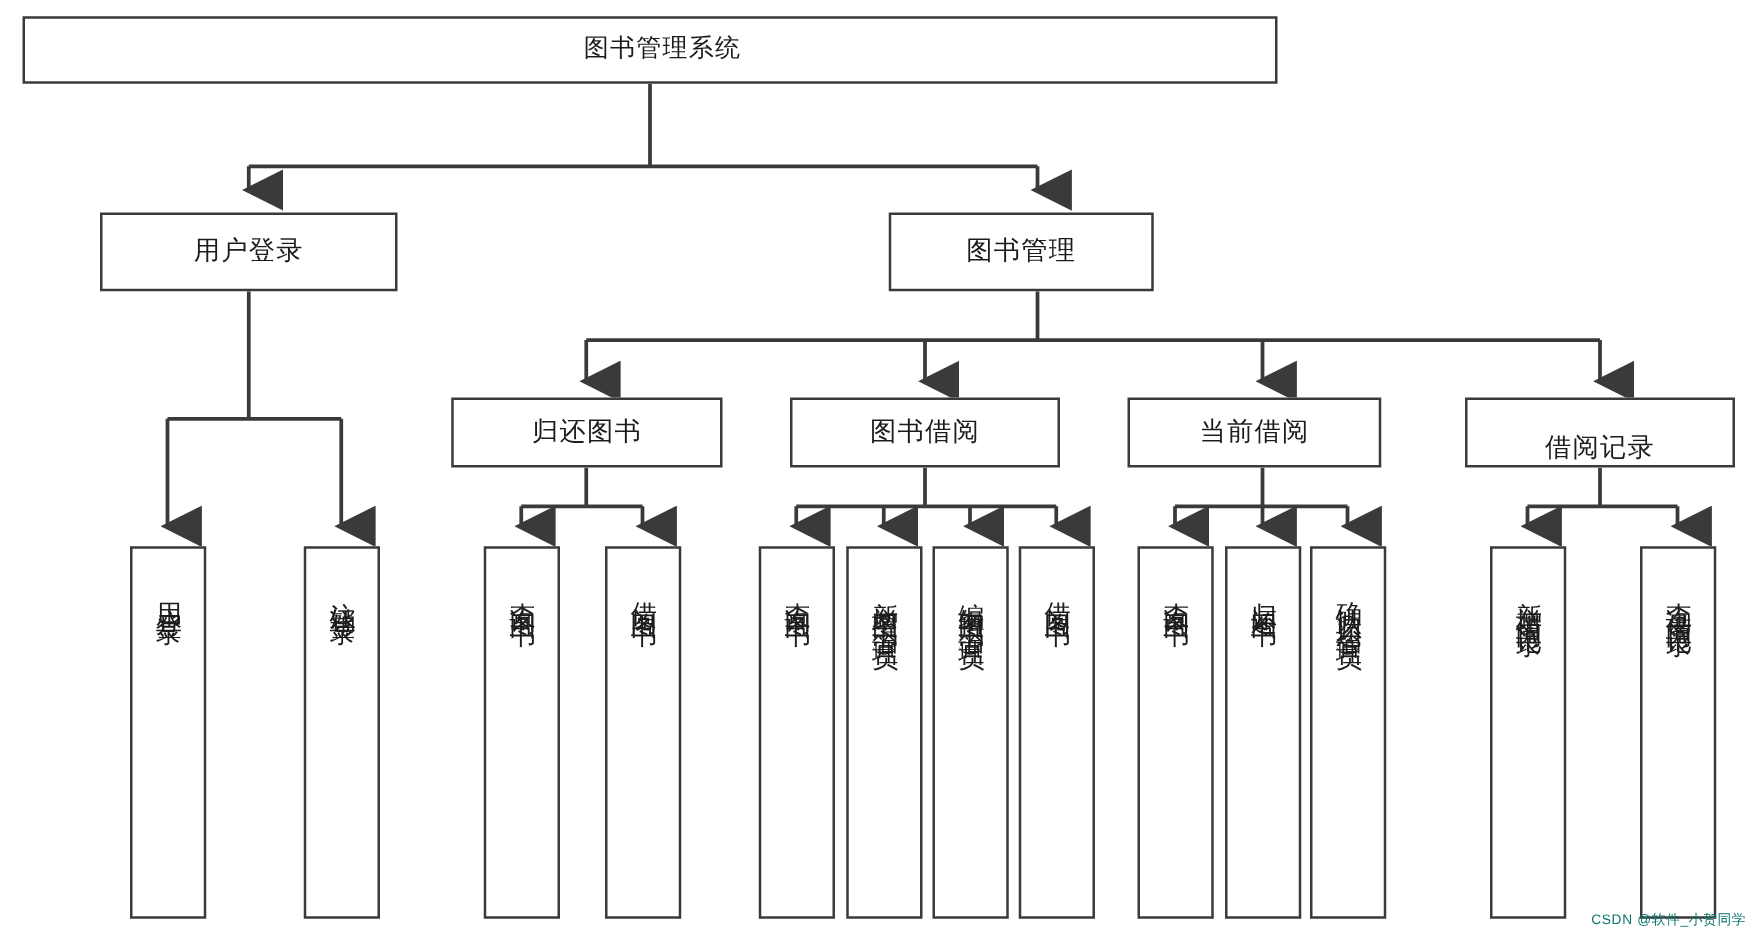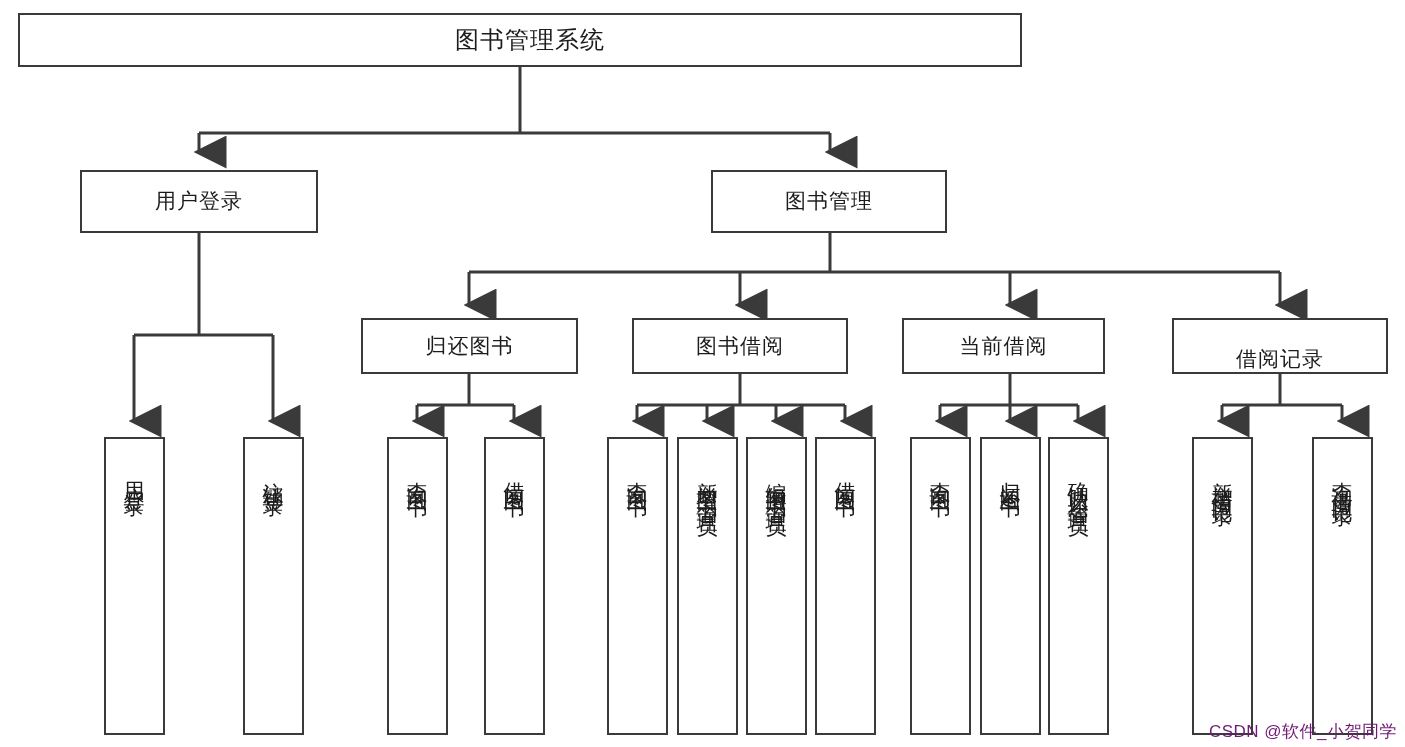--- a/index.html
+++ b/index.html
@@ -39,42 +39,42 @@
     display: block;
     text-align: center;
     line-height: 1.18;
     white-space: nowrap;
   }
   .node.h .lbl {
     font-size: 21px;
     letter-spacing: 1px;
   }
   .node.root .lbl {
-    font-size: 24px;
+    font-size: 20px;
     letter-spacing: 1px;
     margin-left: 20px;
   }
   .node.v {
     align-items: flex-start;
     padding-top: 26px;
   }
   .node.v .lbl {
     writing-mode: vertical-rl;
     text-orientation: upright;
     font-size: 21px;
     letter-spacing: 5px;
     line-height: 1;
     white-space: nowrap;
   }
   .watermark {
     position: absolute;
     right: 8px;
     bottom: 4px;
-    font-size: 17px;
-    color: #701a75;
+    font-size: 11px;
+    color: #0f766e;
     letter-spacing: 0.5px;
     z-index: 5;
     white-space: nowrap;
   }
 </style>
 </head>
 <body>
 
 <div id="stage">
 
@@ -129,21 +129,21 @@
     </g>
   </svg>
 
   <div class="node h root" style="left:18px; top:13px; width:1004px; height:54px;">
     <span class="lbl">图书管理系统</span>
   </div>
 
   <div class="node h" style="left:80px; top:170px; width:238px; height:63px;">
     <span class="lbl">用户登录</span>
   </div>
-  <div class="node h" style="left:711px; top:170px; width:236px; height:63px;">
+  <div class="node h" style="left:711px; top:170px; width:212px; height:63px;">
     <span class="lbl">图书管理</span>
   </div>
 
   <div class="node h" style="left:361px; top:318px; width:217px; height:56px;">
     <span class="lbl">归还图书</span>
   </div>
   <div class="node h" style="left:632px; top:318px; width:216px; height:56px;justify-content:center;">
     <span class="lbl">图书借阅</span>
   </div>
   <div class="node h" style="left:902px; top:318px; width:203px; height:56px;">

